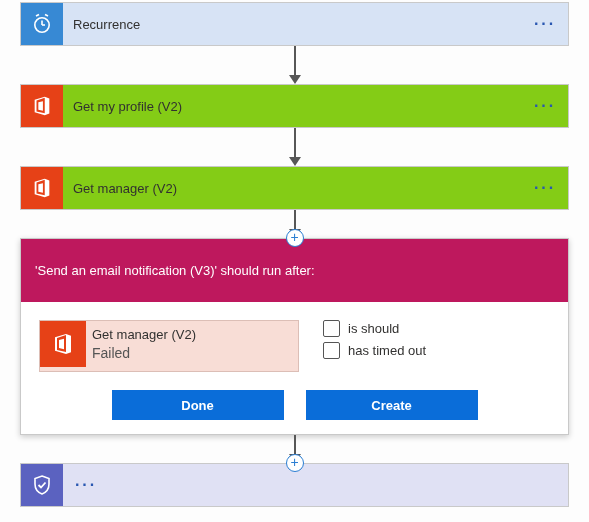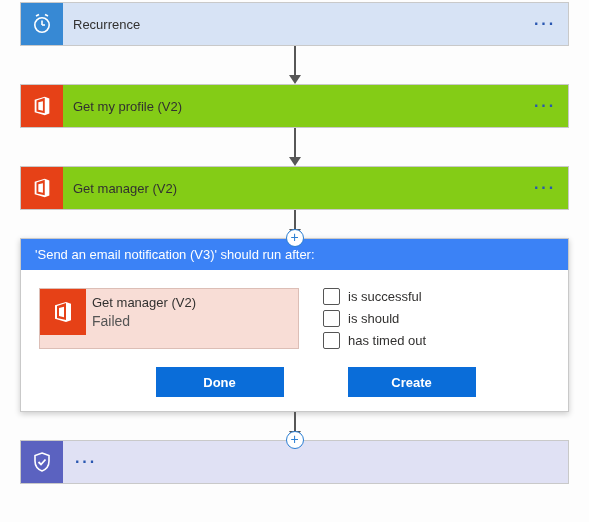--- a/index.html
+++ b/index.html
@@ -84,24 +84,24 @@
     line-height: 15px;
     text-align: center;
   }
   .panel {
     border: 1px solid #c9c9c9;
     background: #fff;
     box-shadow: 0 2px 6px rgba(0,0,0,0.2);
     position: relative;
   }
   .panel-header {
-    background: #3b82f6;
+    background: #be185d;
     color: #fff;
     font-size: 13px;
-    padding: 8px 14px;
+    padding: 24px 14px;
   }
   .panel-body {
     padding: 18px 18px 14px 18px;
   }
   .body-row {
     display: flex;
     gap: 24px;
   }
   .predecessor {
     width: 260px;
@@ -130,27 +130,26 @@
   }
   .chk.checked { background: #1a84ef; border-color: #1a84ef; }
   .chk.checked svg { width: 12px; height: 12px; }
   .btn-row {
     display: flex; justify-content: center; gap: 22px; margin-top: 18px;
   }
   .btn {
     background: #0a6dd9;
     color: #fff;
     border: none;
-    width: 128px;
+    width: 172px;
     height: 30px;
     font-size: 13px;
     font-weight: 600;
     cursor: pointer;
     font-family: inherit;
-    margin-left: 42px;
   }
   .ic-clock { width: 42px; height: 42px; background:#3789d4; display:flex; align-items:center; justify-content:center; }
   .ic-office { width: 42px; height: 42px; background:#e64117; display:flex; align-items:center; justify-content:center; }
   .ic-approval { width: 42px; height: 42px; background:#5b62c0; display:flex; align-items:center; justify-content:center; }
 </style>
 </head>
 <body>
 
 <div class="canvas">
 
@@ -223,24 +222,20 @@
             </span>
           </div>
           <div class="pred-text">
             <div class="pred-title">Get manager (V2)</div>
             <div class="pred-status">Failed</div>
           </div>
         </div>
         <div class="conditions">
           <label class="condition">
             <span class="chk"></span>
-            <span>is successful</span>
-          </label>
-          <label class="condition">
-            <span class="chk"></span>
             <span>is should</span>
           </label>
           <label class="condition">
             <span class="chk"></span>
             <span>has timed out</span>
           </label>
         </div>
       </div>
       <div class="btn-row">
         <button class="btn">Done</button>

